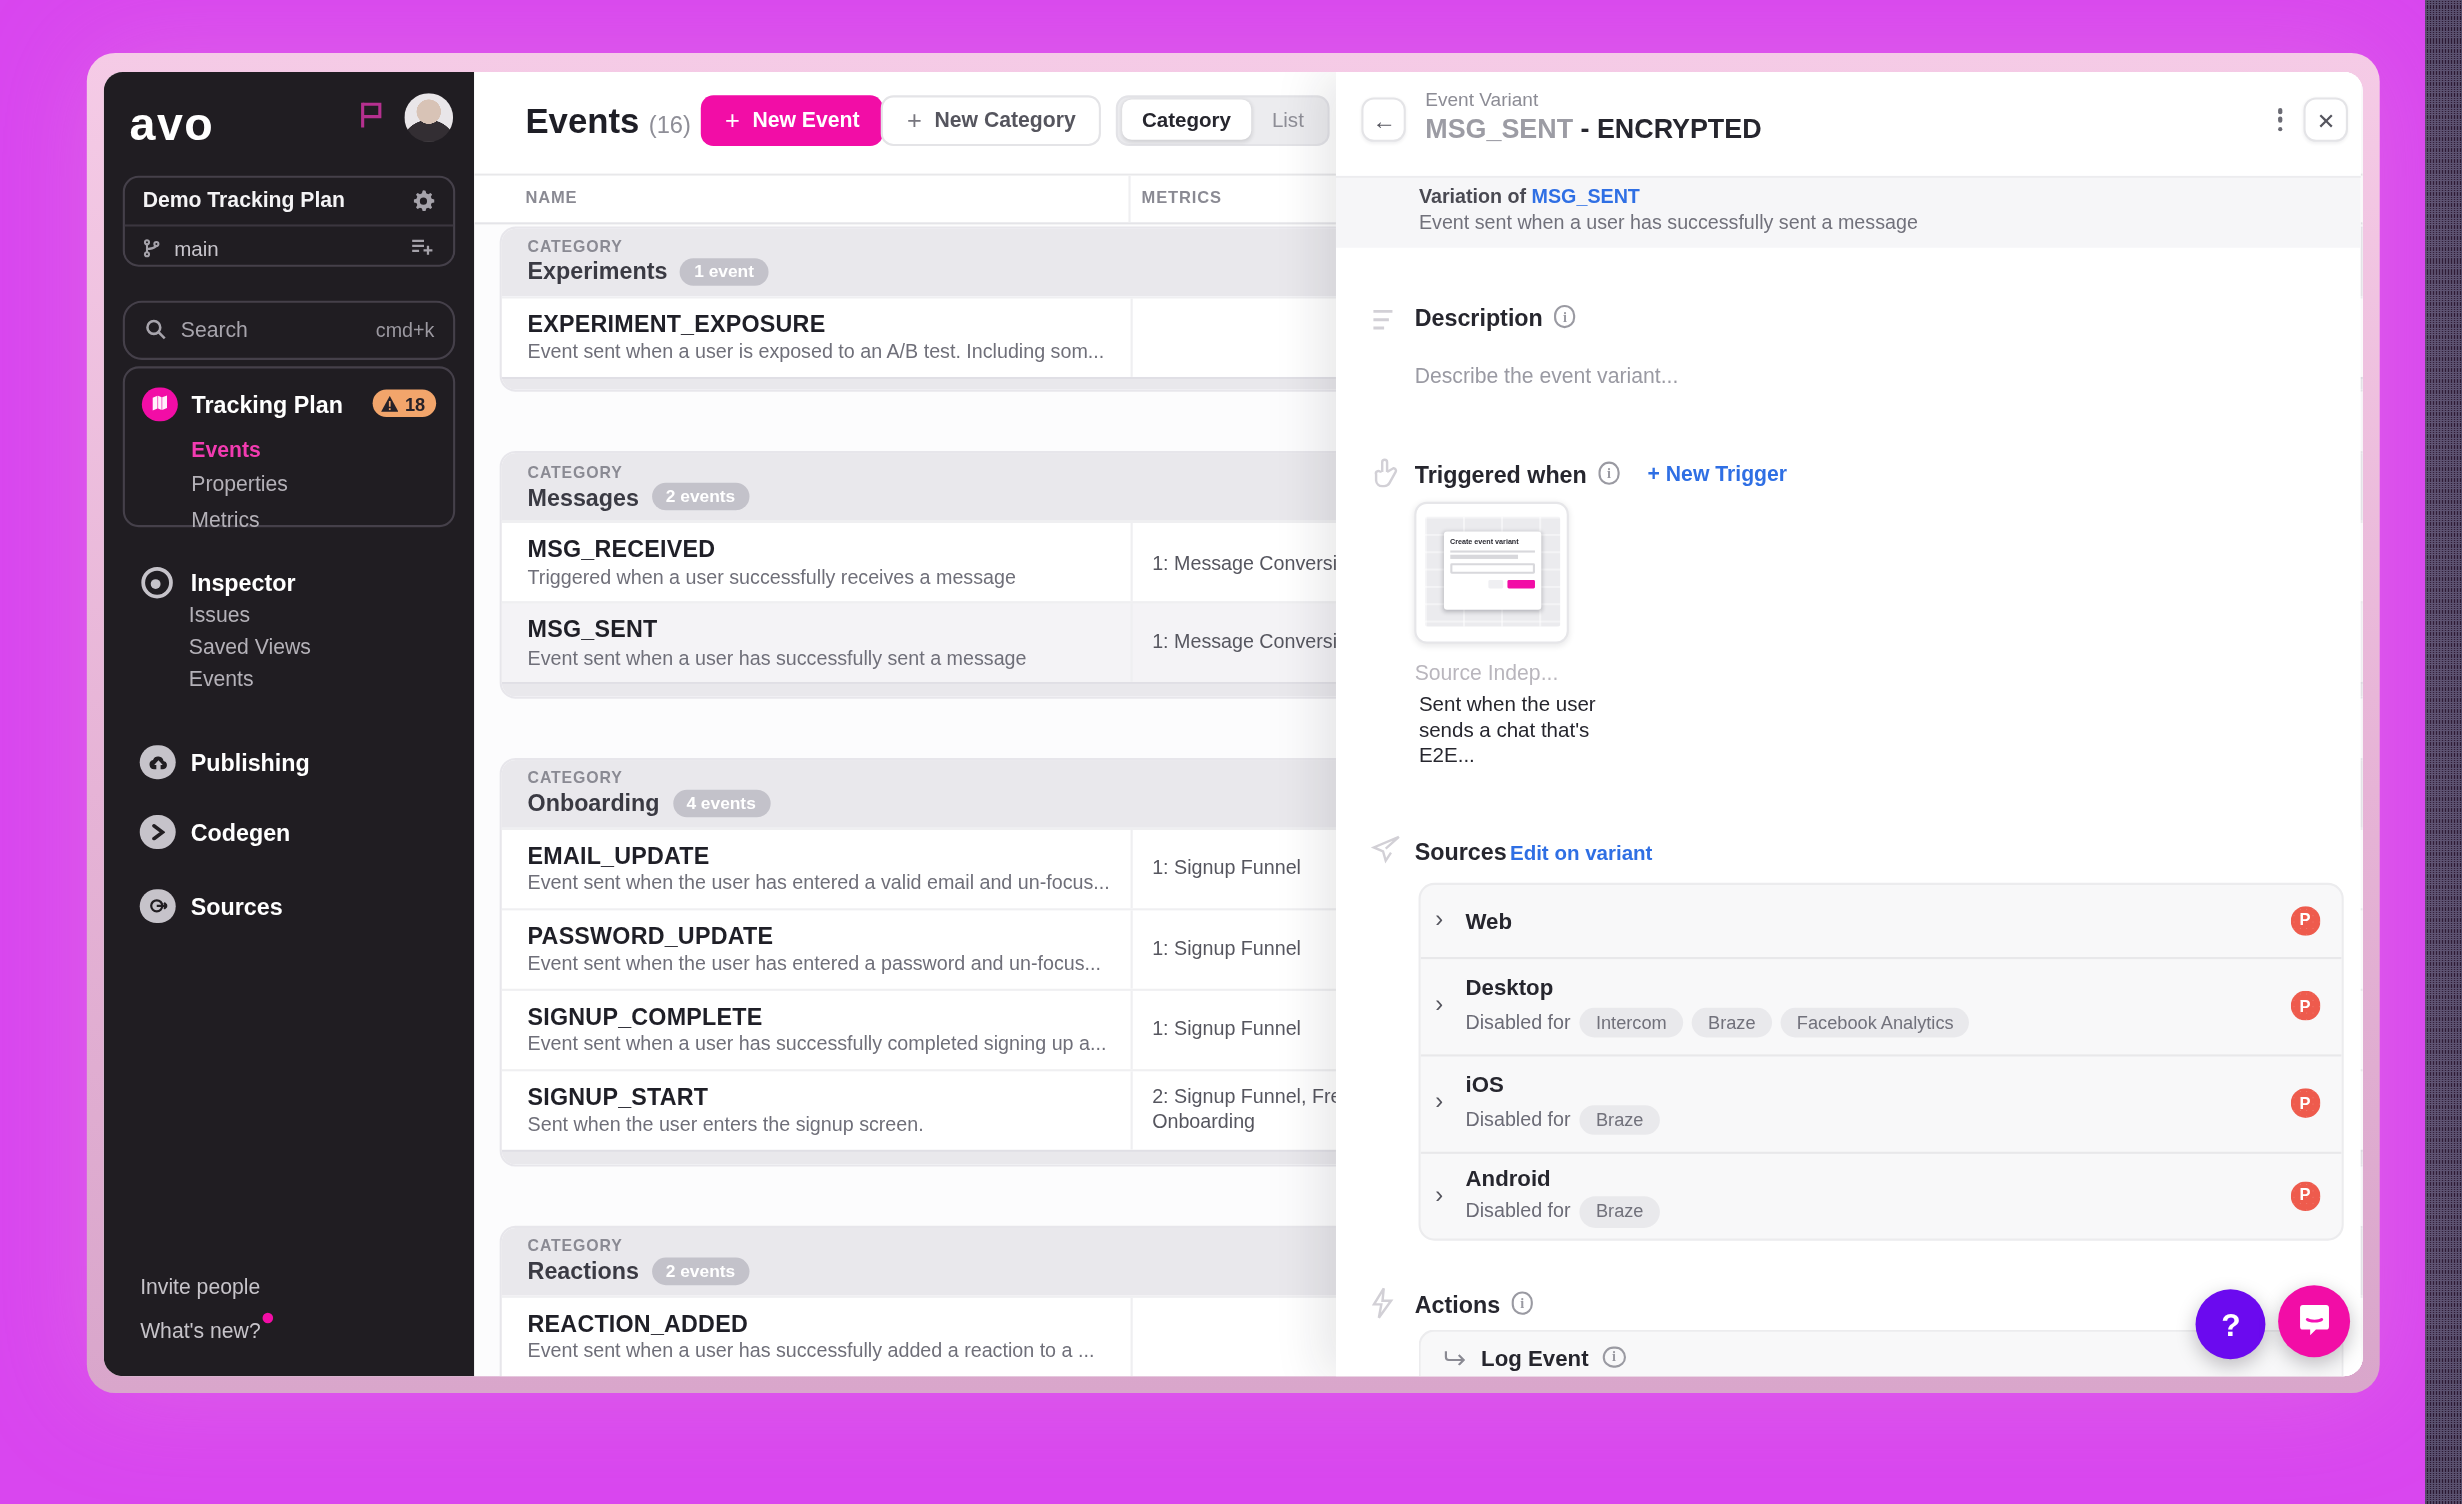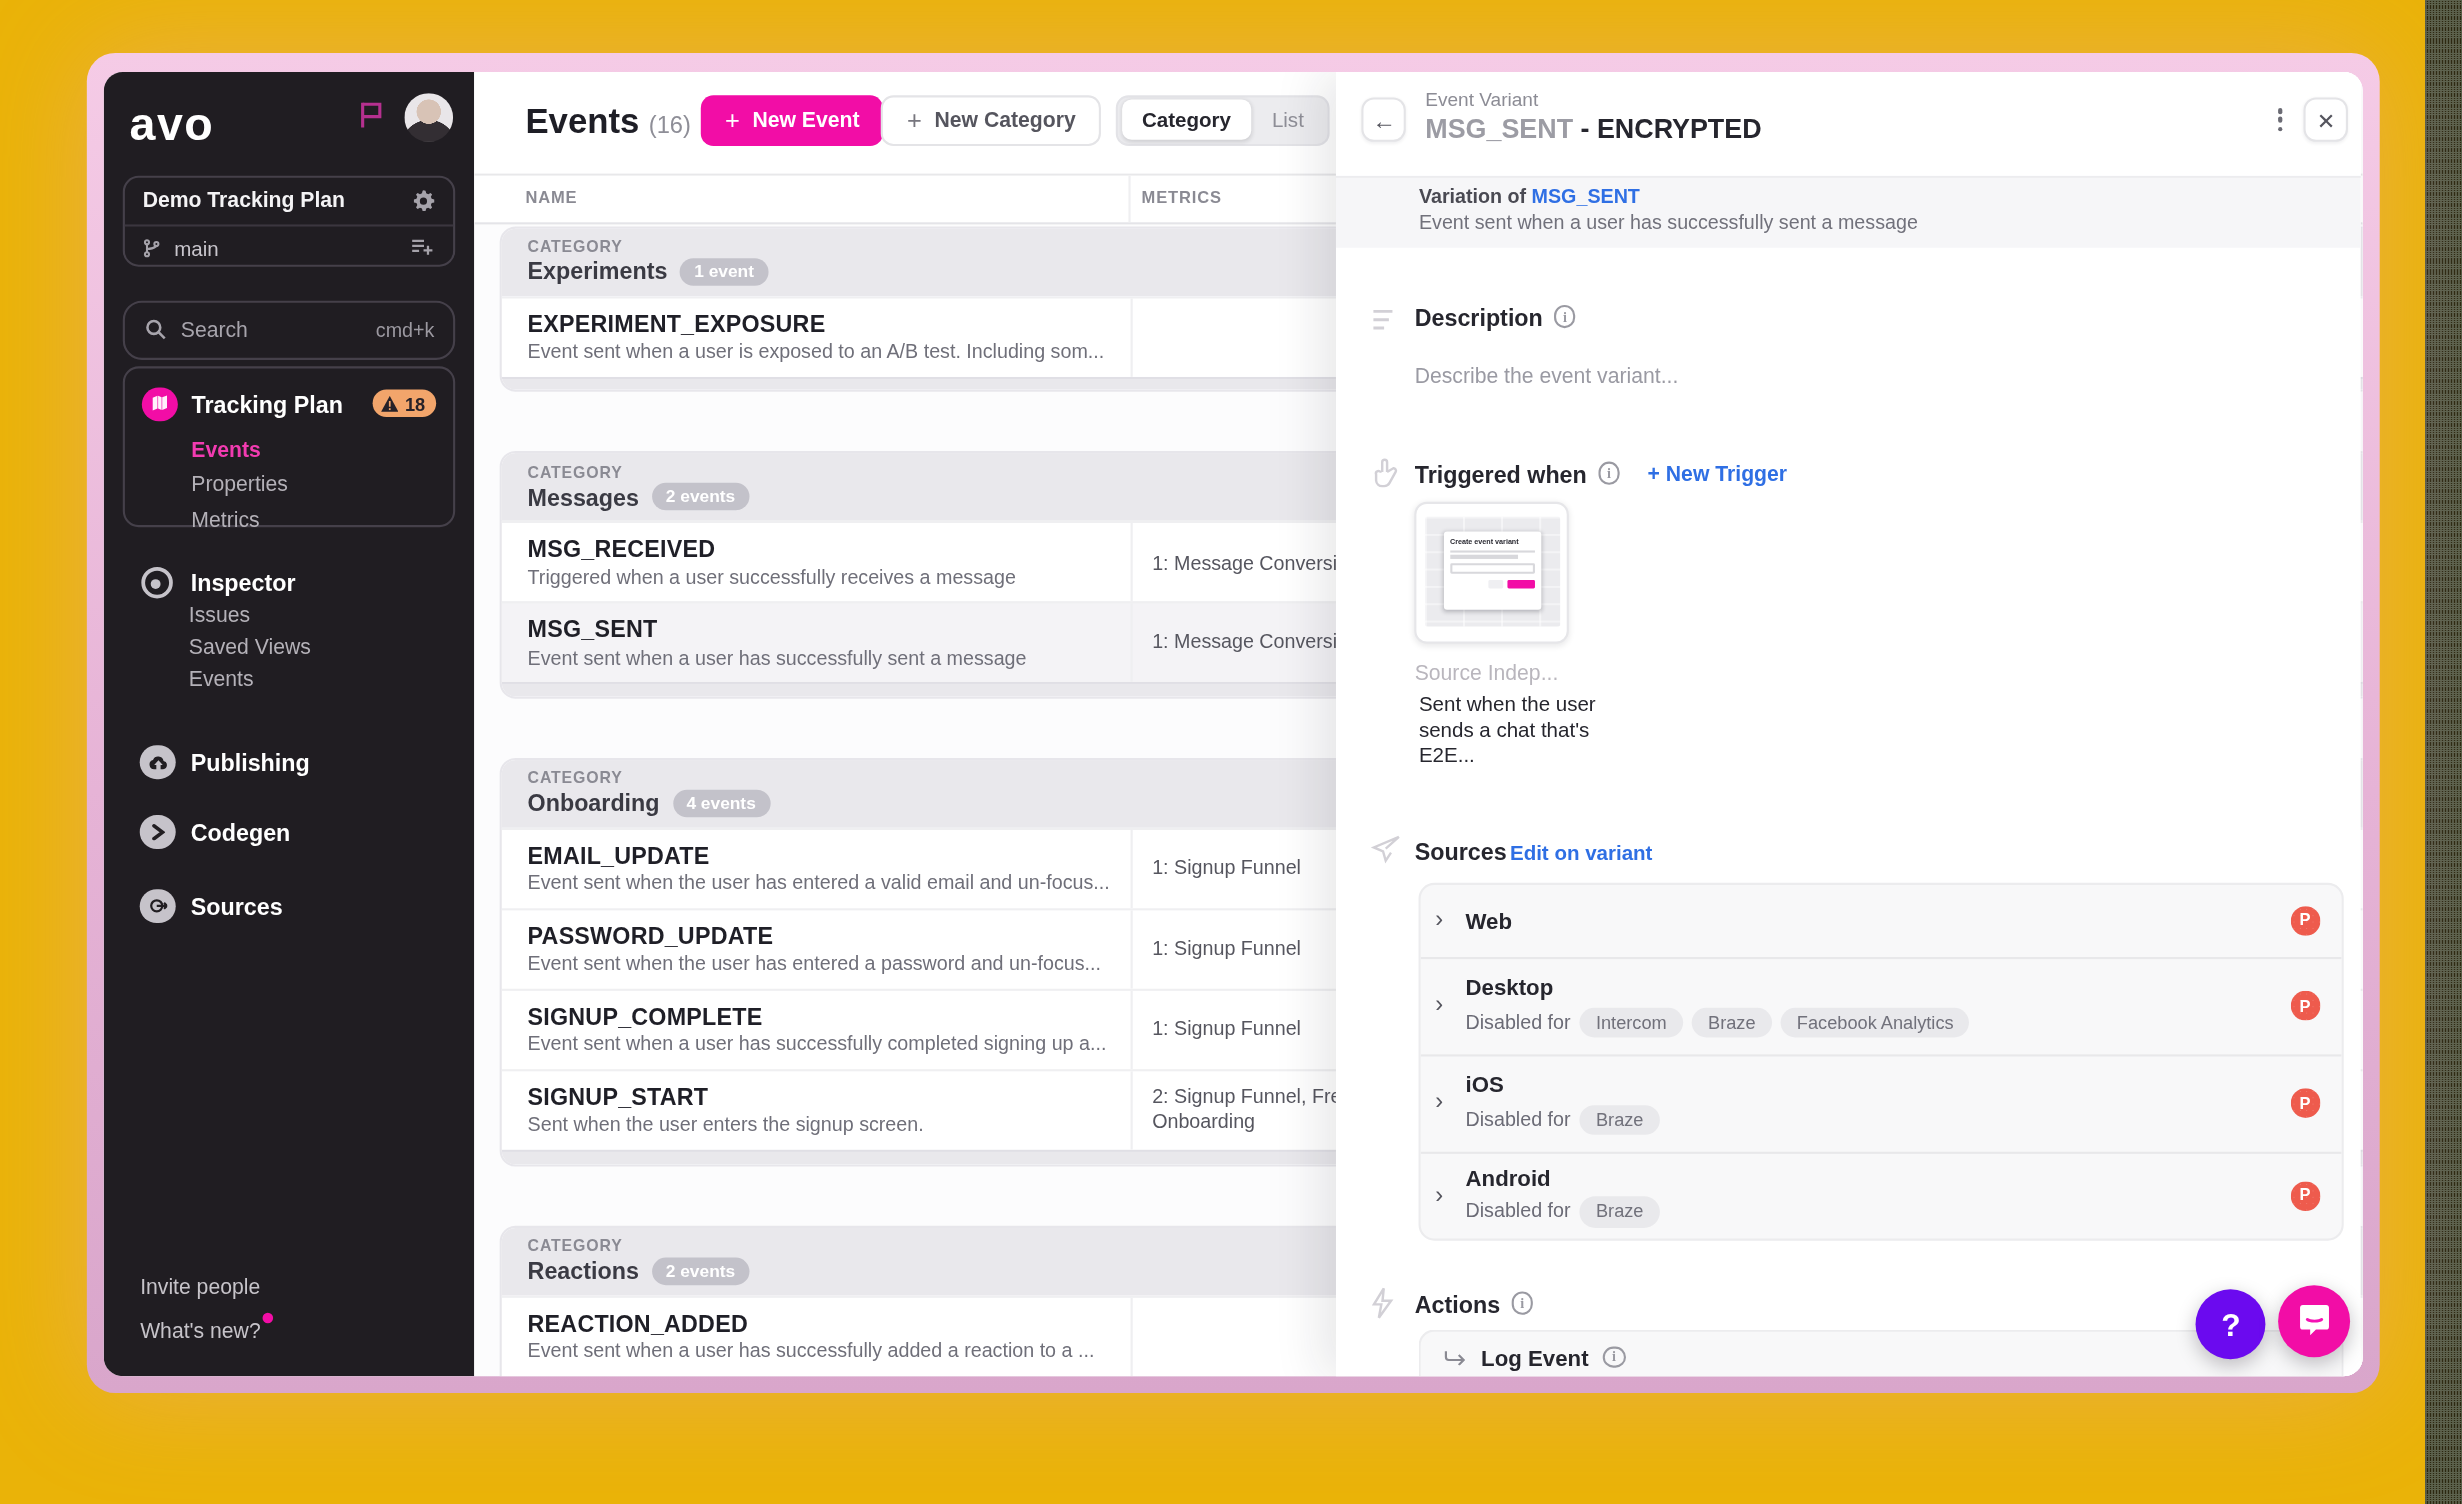--- a/index.html
+++ b/index.html
@@ -1,18 +1,18 @@
 <!DOCTYPE html>
 <html style="--pink: #F20DA6; --blue: #2F6FE4; --orange: #F2A56B; --coral: #EE5B4D; --purple: #6B0AEF;font-size:12px"><head>
 <meta charset="utf-8">
 <style>
   * { margin:0; padding:0; box-sizing:border-box; }
   html,body { background:#000; }
   body { font-family:"Liberation Sans", sans-serif; }
-  .canvas { position:relative; width:2462px; height:1504px; background:#eab308; overflow:hidden; }
+  .canvas { position:relative; width:2462px; height:1504px; background:#d946ef; overflow:hidden; }
   .noise-strip { position:absolute; top:0; right:0; width:37px; height:100%;
     background:repeating-linear-gradient(180deg,#44545a 0 0.7px,#0c1012 0.7px 2.2px),
                repeating-linear-gradient(90deg,#3c4a4f 0 0.7px,#0a0d0e 0.7px 1.5px);
     background-blend-mode:lighten; opacity:.85; }
   .stage { position:absolute; left:0; top:0; width:1163px; height:711px;
     transform:scale(2.1172); transform-origin:0 0; }
 
   
   .window { position:absolute; left:41px; top:25.4px; width:1083px; height:633px;
     border-radius:13.5px; background:linear-gradient(180deg,#f5cbe6 0%,#e6b3d6 55%,#d9a6cb 100%);

